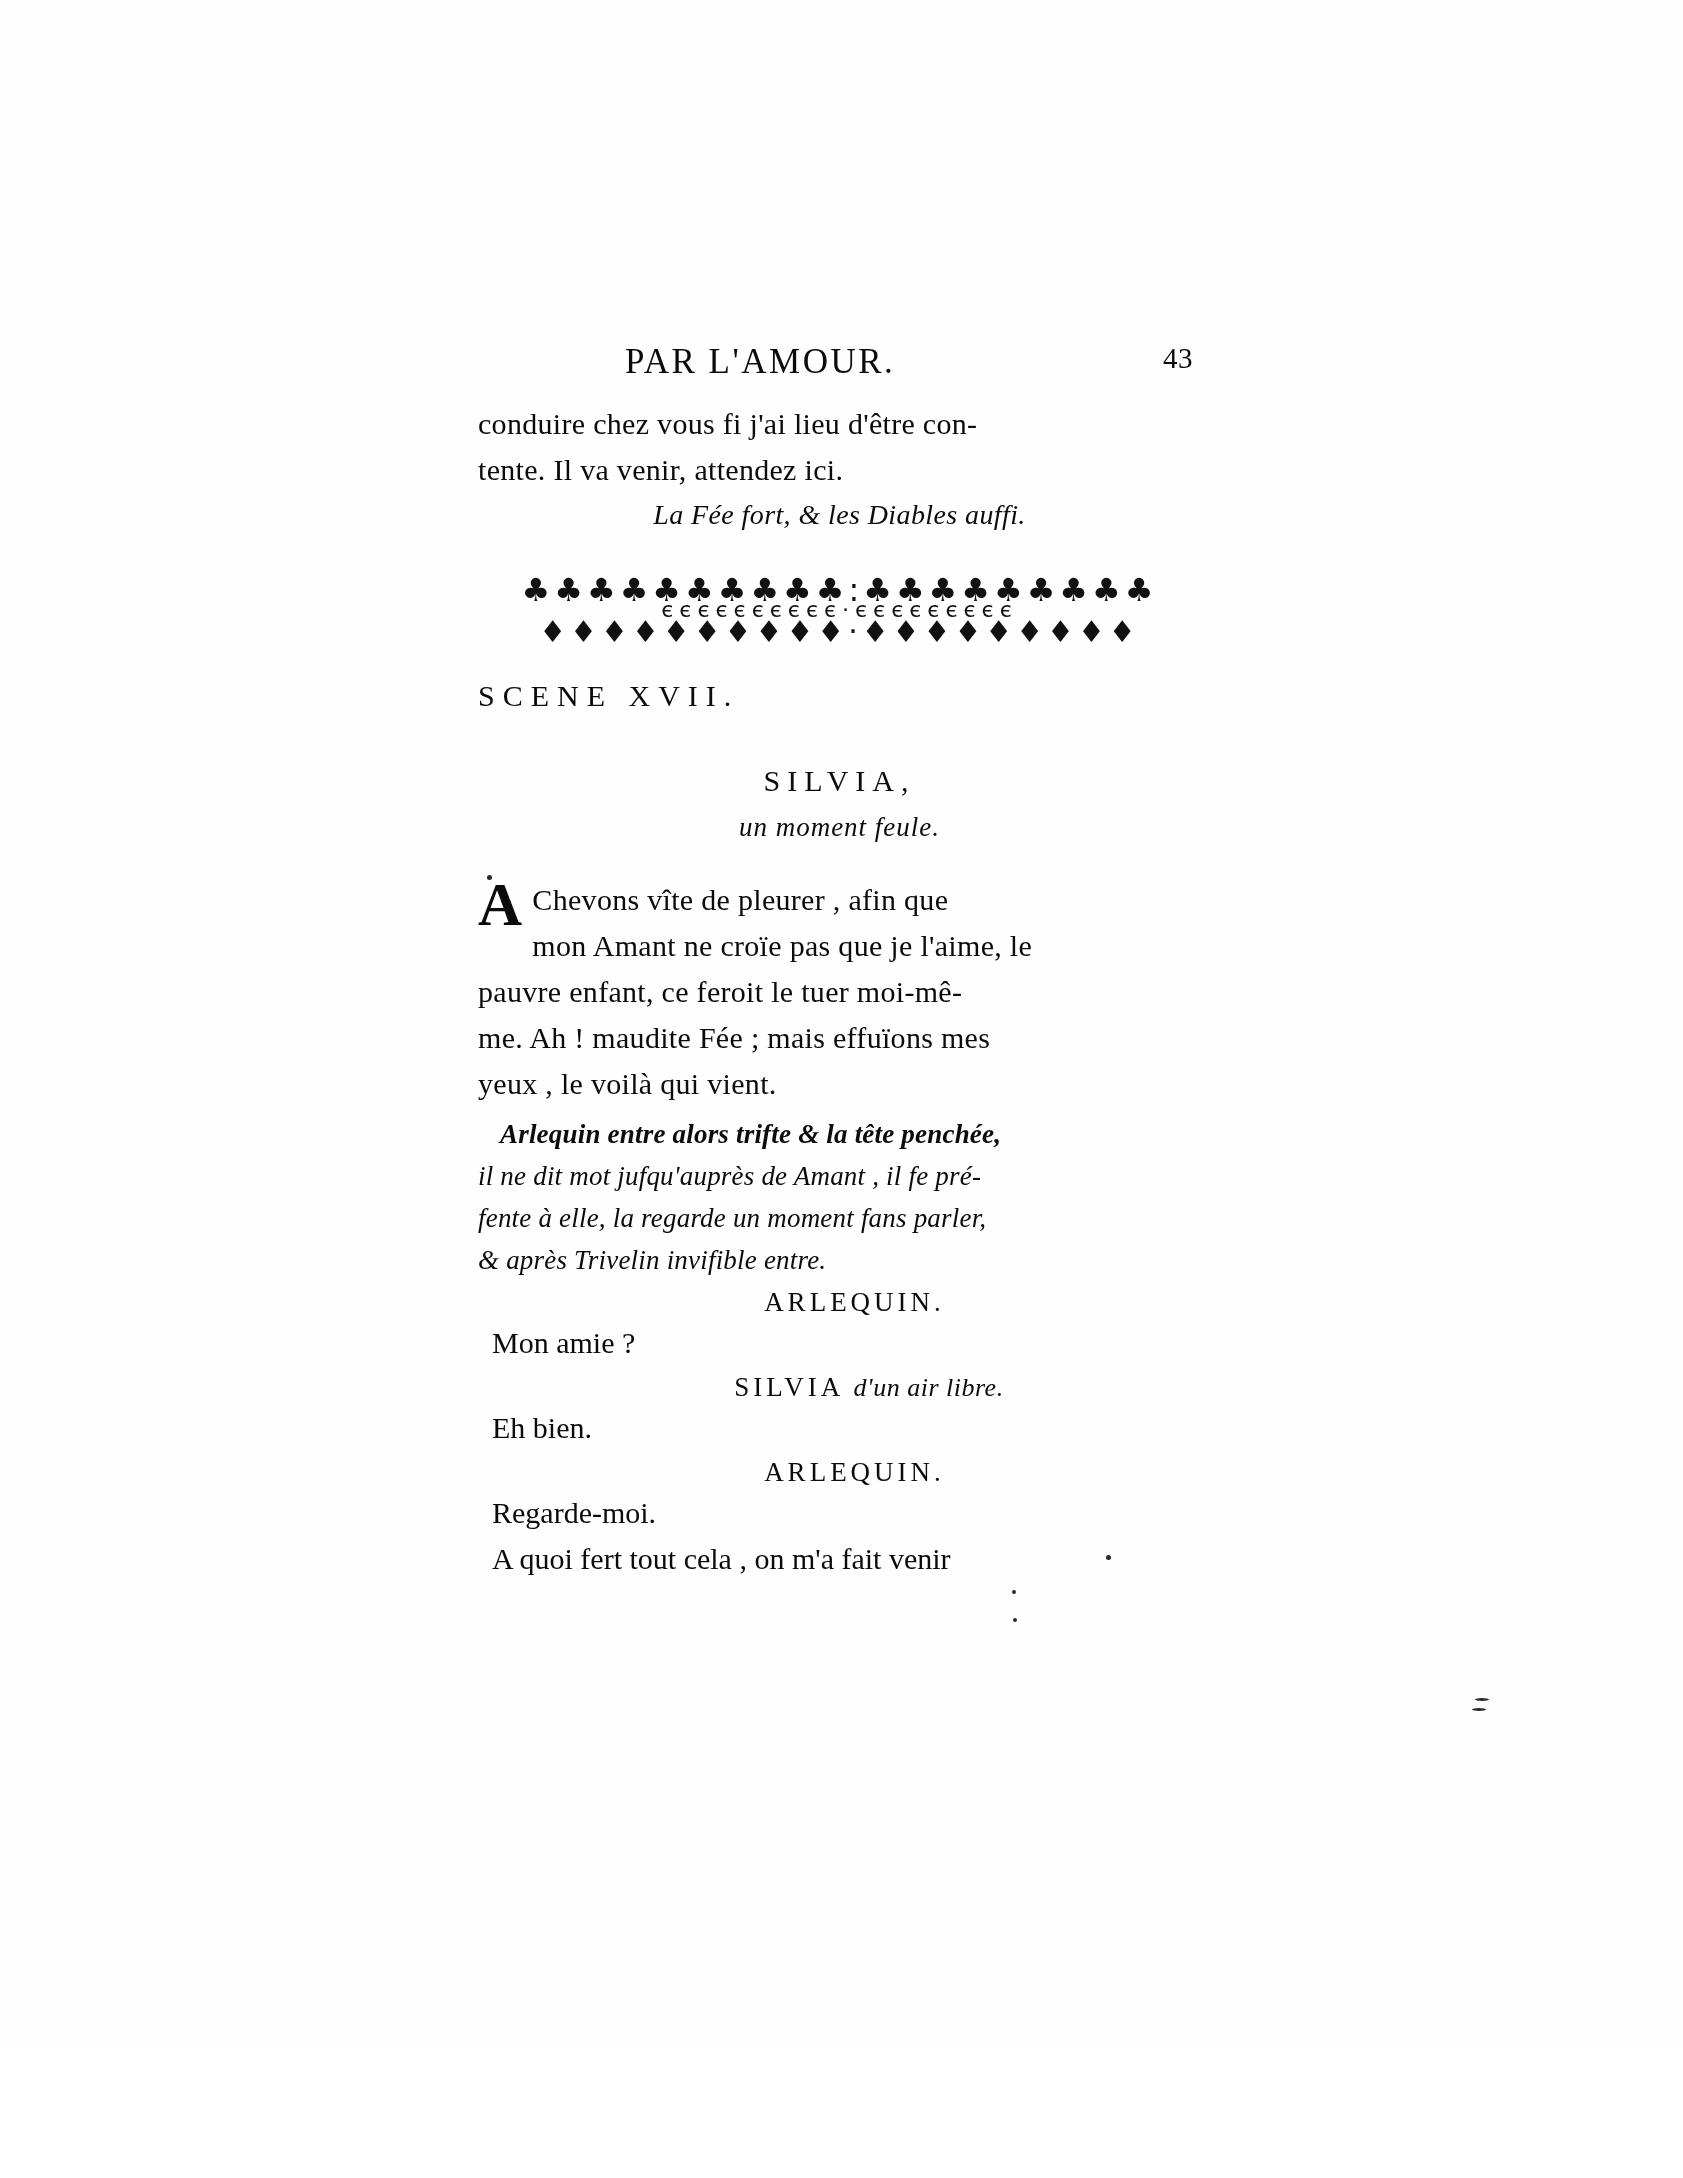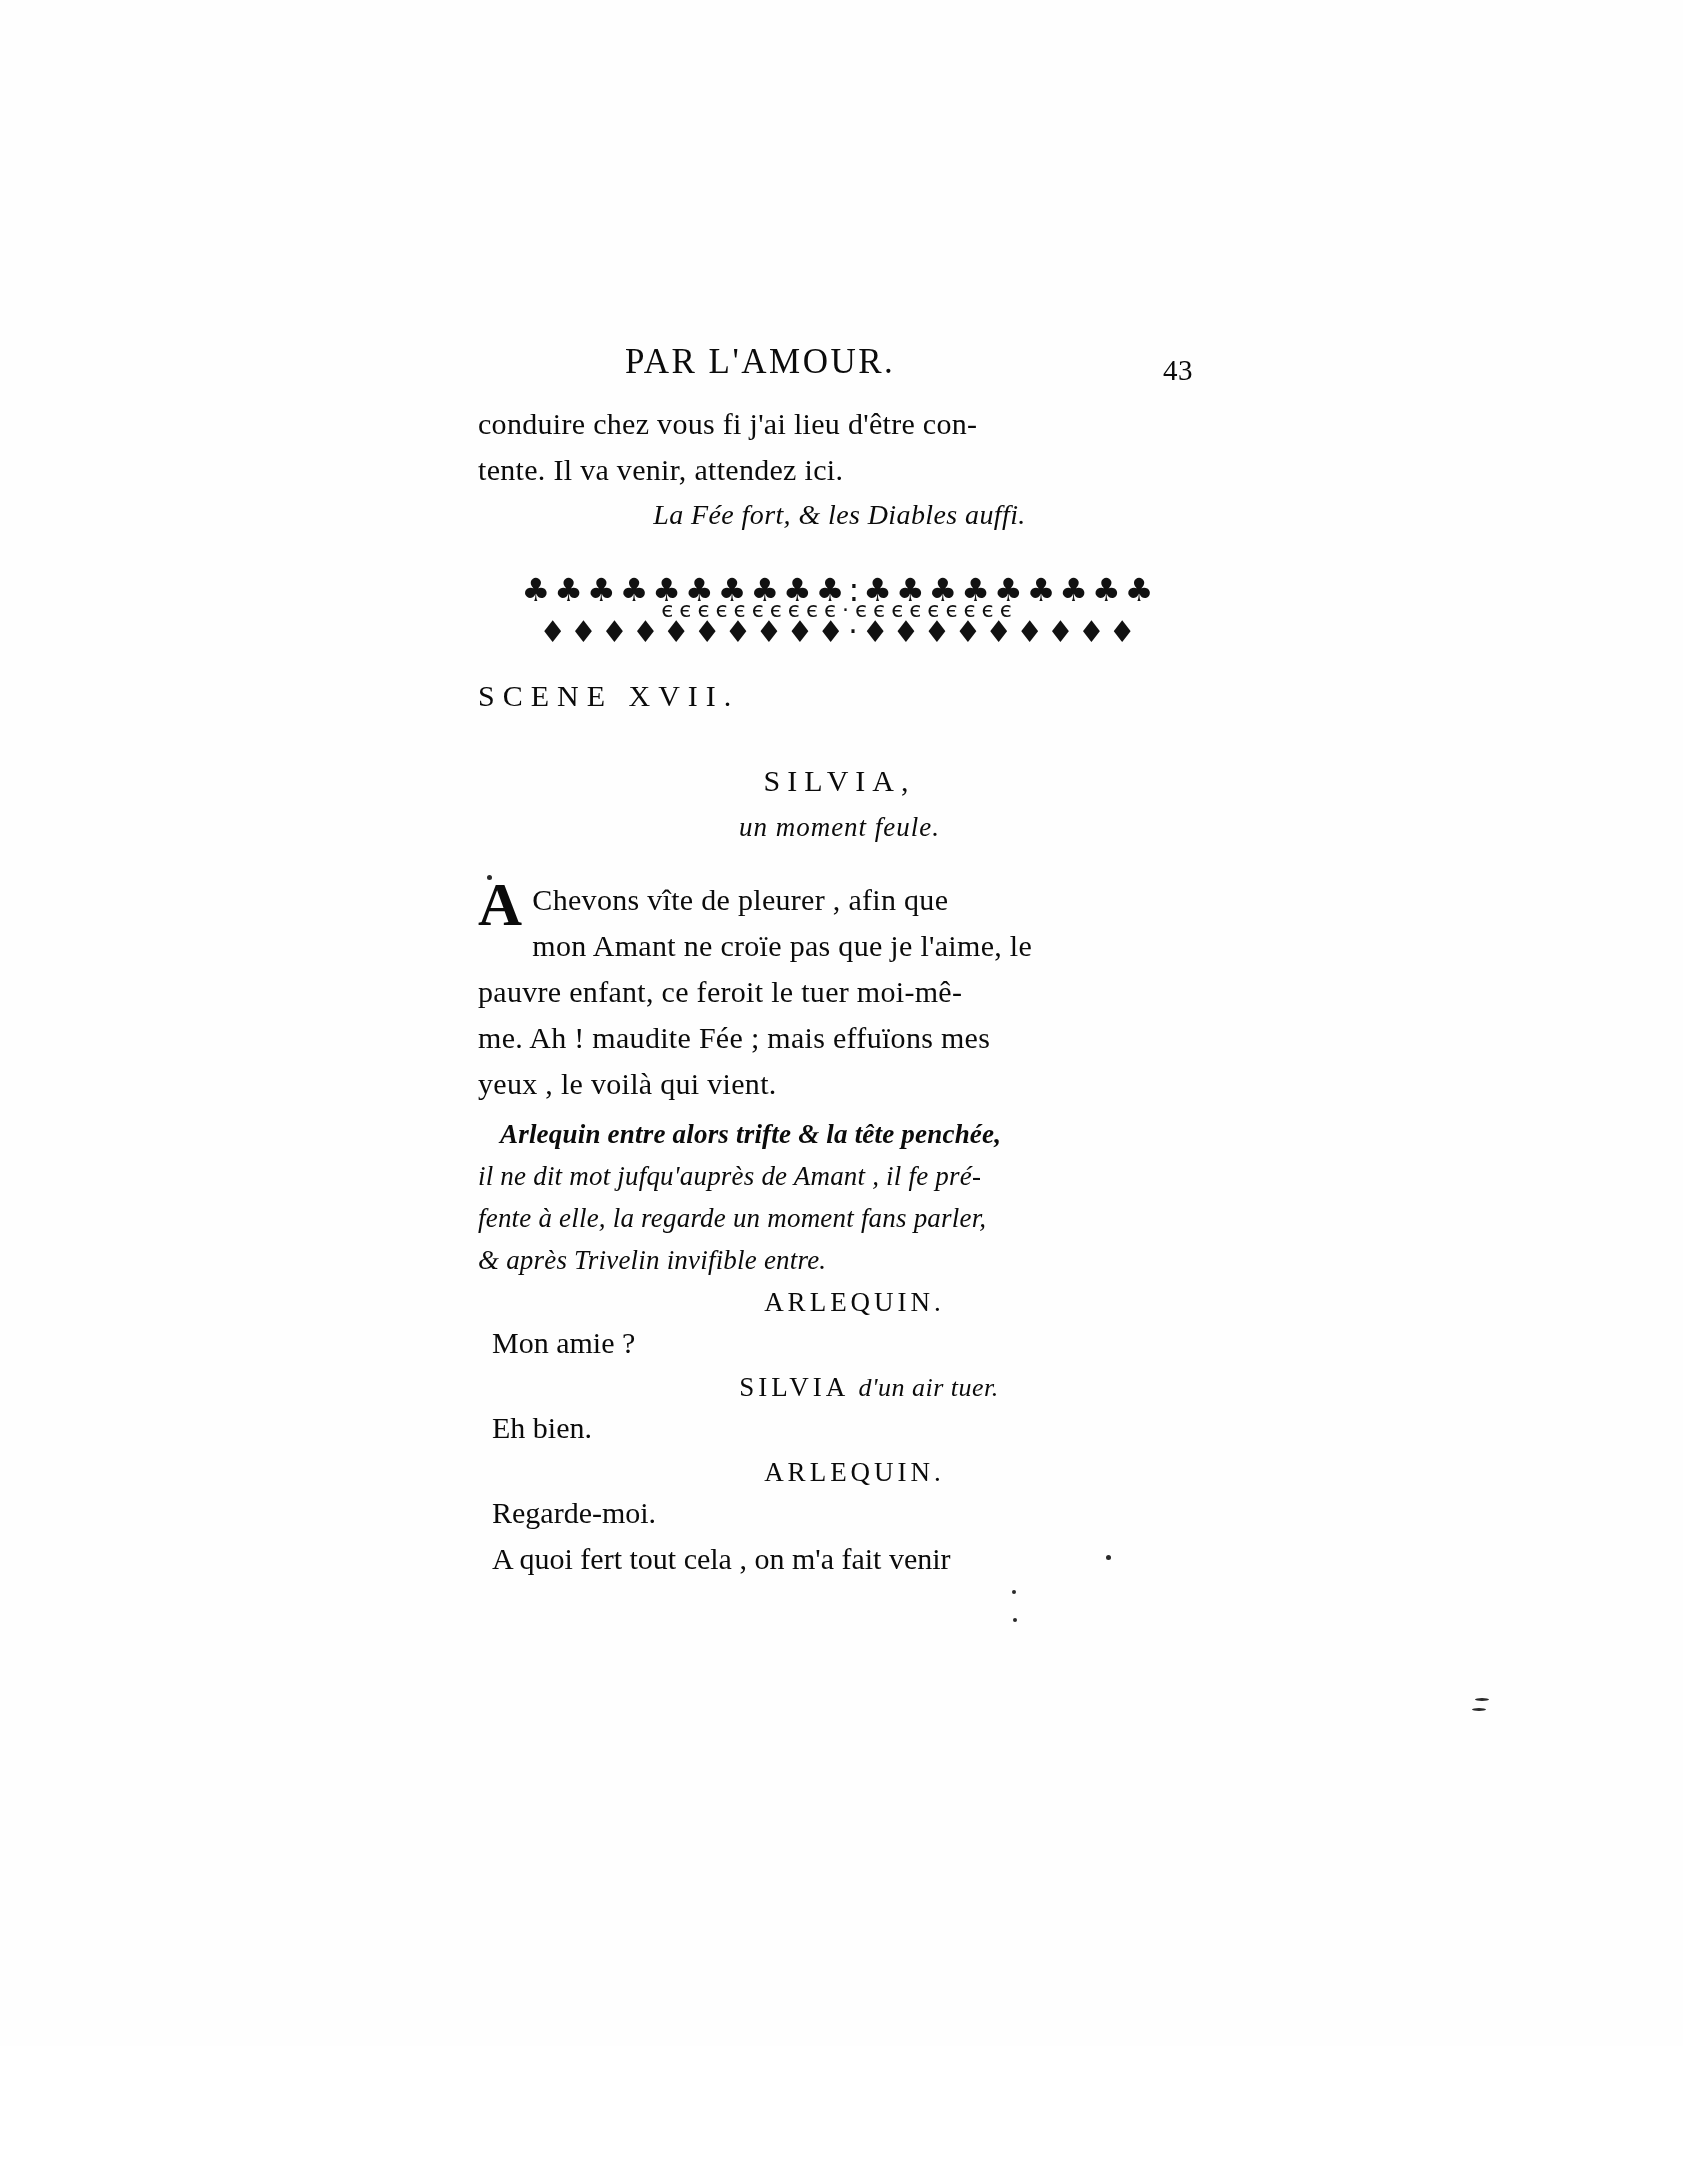--- a/index.html
+++ b/index.html
@@ -42,21 +42,21 @@
     left: 147px;
     top: 0;
     font-size: 35px;
     letter-spacing: 2.5px;
     font-family: "Liberation Serif", serif;
     white-space: nowrap;
   }
   .head-folio {
     position: absolute;
     right: 8px;
-    top: 12px;
+    top: 0;
     font-size: 29px;
     letter-spacing: 0.5px;
   }
 
   .body-line {
     font-size: 30px;
     line-height: 46px;
     letter-spacing: 0.3px;
     white-space: nowrap;
   }
@@ -217,21 +217,21 @@
       <span class="l">&amp; après Trivelin invifible entre.</span>
     </div>
 
     <div class="speaker-sm offset-a">
       <span>ARLEQUIN.</span>
     </div>
     <div class="line-indent">Mon amie ?</div>
 
     <div class="speaker-sm offset-b">
       <span>SILVIA</span>
-      <span class="dir">d'un air tuer.</span>
+      <span class="dir">d'un air libre.</span>
     </div>
     <div class="line-indent">Eh bien.</div>
 
     <div class="speaker-sm offset-a">
       <span>ARLEQUIN.</span>
     </div>
     <div class="line-indent">Regarde-moi.</div>
 
     <div class="line-indent">A quoi fert tout cela , on m'a fait venir</div>
 

